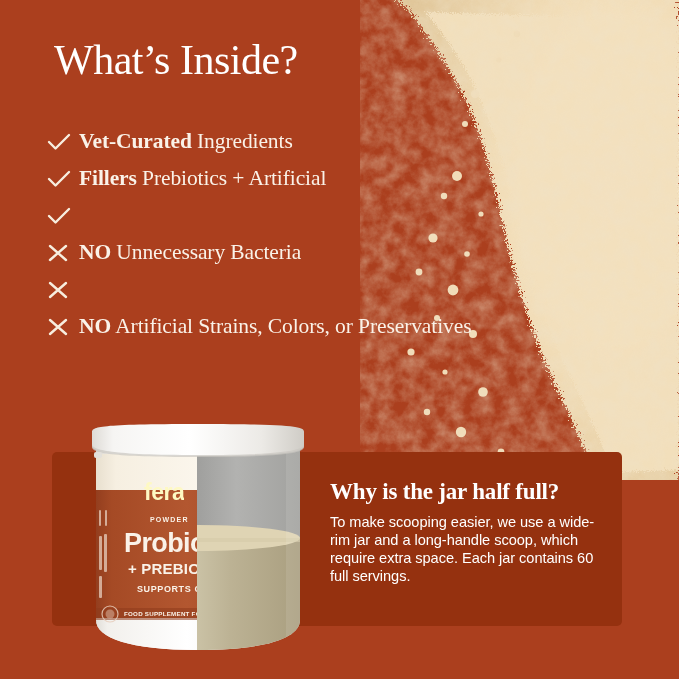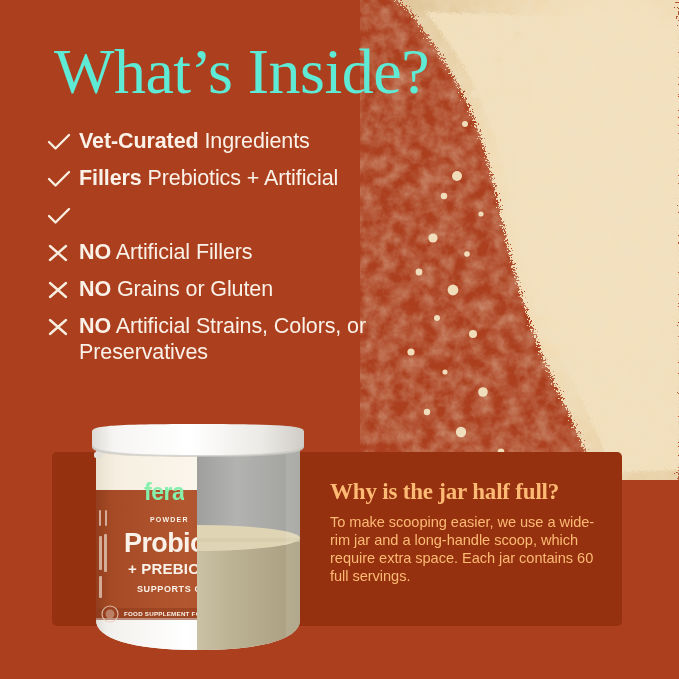--- a/index.html
+++ b/index.html
@@ -25,38 +25,39 @@
     overflow:hidden;
     pointer-events:none;
   }
   #powder-wrap svg { display:block; width:330px; height:480px; }
 
   
   #title {
     position:absolute;
     left:54px; top:38px;
     font-family:"Liberation Serif", serif;
-    font-size:64px;
+    font-size:42px;
     line-height:1.05;
-    color:#5eead4;
+    color:#ffffff;
     letter-spacing:-0.5px;
     white-space:nowrap;
   }
 
   
   #bullets {
     position:absolute;
     left:45px; top:128px;
     width:430px;
   }
   .bullet {
     display:flex;
     align-items:flex-start;
     margin-bottom:11px;
     color:#faf2e8;
+    font-family:Liberation Serif, serif;
   }
   .bullet .mark {
     width:30px; flex:0 0 30px;
     height:26px;
     position:relative;
     margin-right:4px;
   }
   .bullet .mark svg { position:absolute; left:2px; top:4px; }
   .bullet .txt {
     font-size:21.5px;
@@ -71,21 +72,21 @@
     position:absolute;
     left:52px; top:452px;
     width:570px; height:174px;
     background:#95310f;
     border-radius:5px;
   }
   #card-text {
     position:absolute;
     left:330px; top:478px;
     width:280px;
-    color:#fdba74;
+    color:#ffffff;
   }
   #card-title {
     font-family:"Liberation Serif", serif;
     font-weight:700;
     font-size:23px;
     line-height:28px;
     letter-spacing:-0.2px;
     margin-bottom:7px;
   }
   #card-body {
@@ -213,30 +214,29 @@
           </svg>
       </span>
     </div>
 
     <div class="bullet">
       <span class="mark">
         <svg width="22" height="20" viewBox="0 0 22 20">
             <path d="M3 3 L19 17 M19 3 L3 17" fill="none" stroke="#f7eedf" stroke-width="2.4" stroke-linecap="round"></path>
           </svg>
       </span>
-      <span class="txt"><b>NO</b><span> Artificial Fillers</span></span>
+      <span class="txt"><b>NO</b><span> Unnecessary Bacteria</span></span>
     </div>
 
     <div class="bullet">
       <span class="mark">
         <svg width="22" height="20" viewBox="0 0 22 20">
             <path d="M3 3 L19 17 M19 3 L3 17" fill="none" stroke="#f7eedf" stroke-width="2.4" stroke-linecap="round"></path>
           </svg>
       </span>
-      <span class="txt"><b>NO</b><span> Grains or Gluten</span></span>
     </div>
 
     <div class="bullet">
       <span class="mark">
         <svg width="22" height="20" viewBox="0 0 22 20">
             <path d="M3 3 L19 17 M19 3 L3 17" fill="none" stroke="#f7eedf" stroke-width="2.4" stroke-linecap="round"></path>
           </svg>
       </span>
       <span class="txt"><b>NO</b><span> Artificial Strains, Colors, or Preservatives</span></span>
     </div>
@@ -340,21 +340,21 @@
 
       <g>
         <path d="M2,8 C2,3 8,0 108,0 C208,0 214,3 214,8 L214,22 C214,28 196,32 108,32 C20,32 2,28 2,22 Z" fill="url(#lidG)"></path>
         <path d="M2,20 C2,26 20,31 108,31 C196,31 214,26 214,20 L214,23 C214,29 196,33 108,33 C20,33 2,29 2,23 Z" fill="#c9c6c0" opacity="0.7"></path>
       </g>
 
       <rect x="4" y="28" width="8" height="6" rx="2" fill="#e3e0da"></rect>
     </svg>
 
     <div style="position:absolute;left:0;top:0;width:107px;height:232px;overflow:hidden;">
-      <div class="jarlabel" style="left:54px; top:55px; font-size:23px; font-weight:700; color:#86efac; letter-spacing:-0.5px;">fera</div>
+      <div class="jarlabel" style="left:54px; top:55px; font-size:23px; font-weight:700; color:#fef9c3; letter-spacing:-0.5px;">fera</div>
       <div class="jarlabel" style="left:60px; top:92px; font-size:7px; font-weight:700; letter-spacing:1.2px;">POWDER</div>
       <div class="jarlabel" style="left:34px; top:104px; font-size:27px; font-weight:700; letter-spacing:-0.6px;">Probiotic</div>
       <div class="jarlabel" style="left:38px; top:136px; font-size:15px; font-weight:700; letter-spacing:0.2px;">+ PREBIOTIC</div>
       <div class="jarlabel" style="left:47px; top:160px; font-size:9px; font-weight:700; letter-spacing:0.6px;">SUPPORTS GUT HEALTH</div>
       <div class="jarlabel" style="left:34px; top:186px; font-size:6.2px; font-weight:700; letter-spacing:0.25px;">FOOD SUPPLEMENT FOR DOGS &amp; CATS</div>
     </div>
   </div>
 
 </div>
 

